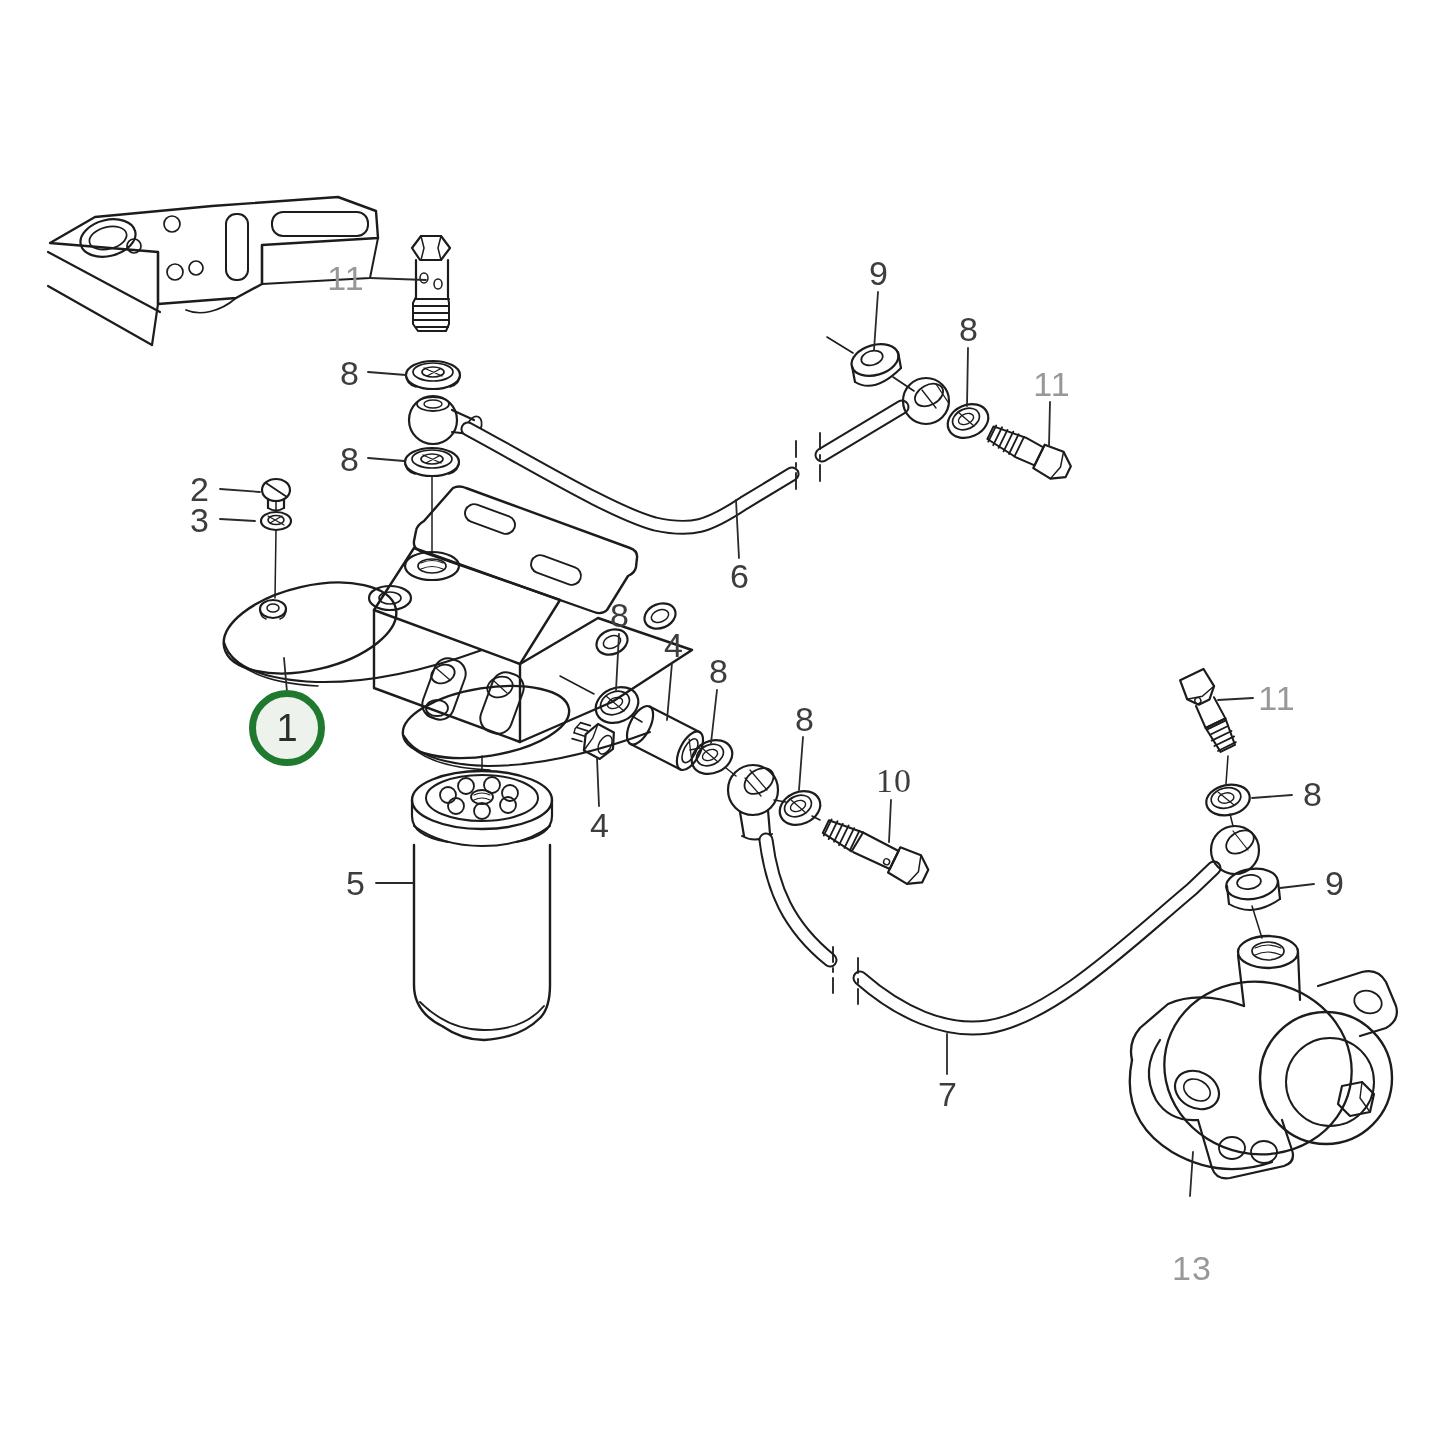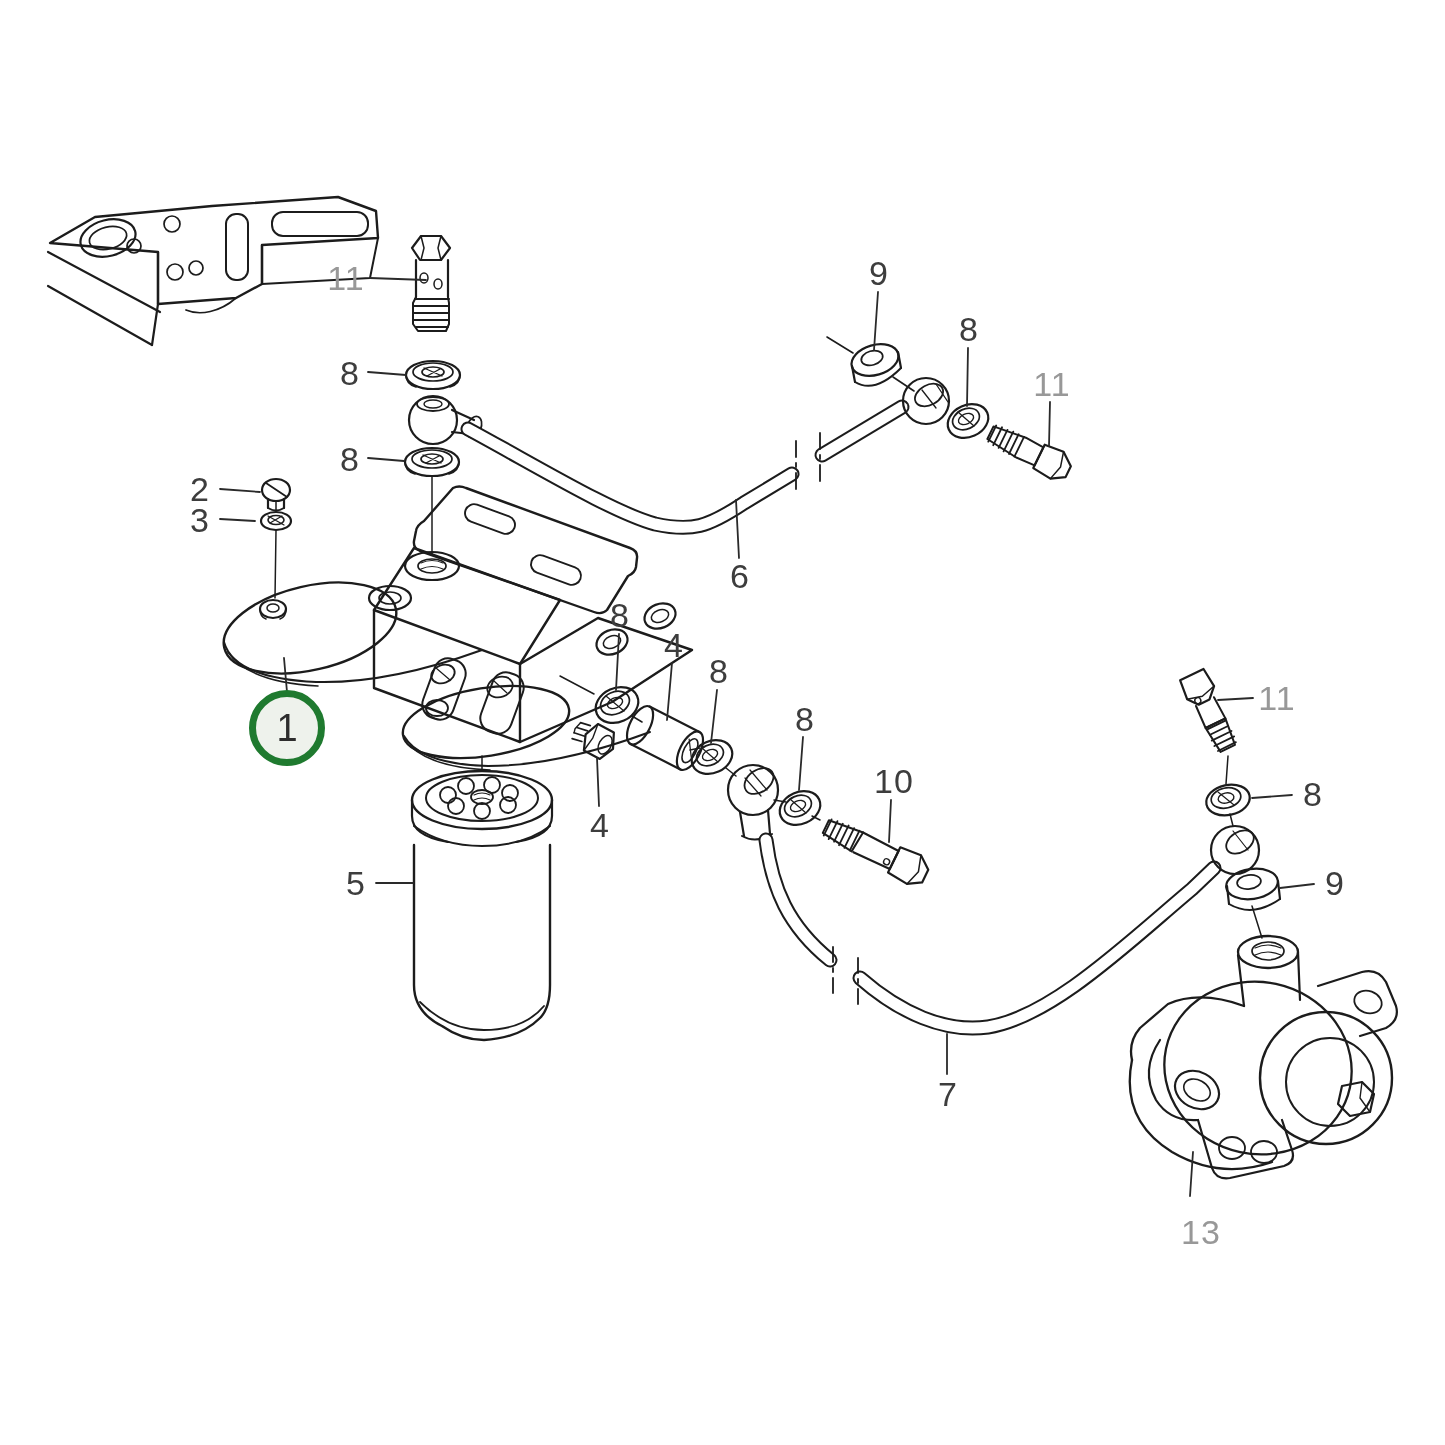--- a/index.html
+++ b/index.html
@@ -338,23 +338,23 @@
 <div class="lbl" style="left: 200px; top: 520px;">3</div>
 <div class="lbl" style="left: 879px; top: 273px;">9</div>
 <div class="lbl" style="left: 969px; top: 329px;">8</div>
 <div class="lbl muted" style="left: 1052px; top: 384px;">11</div>
 <div class="lbl" style="left: 740px; top: 576px;">6</div>
 <div class="lbl" style="left: 620px; top: 615px;">8</div>
 <div class="lbl" style="left: 674px; top: 645px;">4</div>
 <div class="lbl" style="left: 719px; top: 671px;">8</div>
 <div class="lbl" style="left: 805px; top: 719px;">8</div>
 <div class="lbl" style="left: 600px; top: 825px;">4</div>
-<div class="lbl" style="left: 894px; top: 781px;">10</div>
+<div class="lbl" style="left: 894px; top: 781px; font-family: Liberation Serif, serif;">10</div>
 <div class="lbl" style="left: 356px; top: 883px;">5</div>
 <div class="lbl" style="left: 948px; top: 1094px;">7</div>
 <div class="lbl muted" style="left: 1277px; top: 698px;">11</div>
 <div class="lbl" style="left: 1313px; top: 794px;">8</div>
 <div class="lbl" style="left: 1335px; top: 883px;">9</div>
-<div class="lbl muted" style="left: 1192px; top: 1232px; margin-left: 9px;">13</div>
+<div class="lbl muted" style="left: 1192px; top: 1268px;">13</div>
 
 <div class="hl" style="left: 287px; top: 728px;">1</div>
 
 </div>
 
 </body></html>

